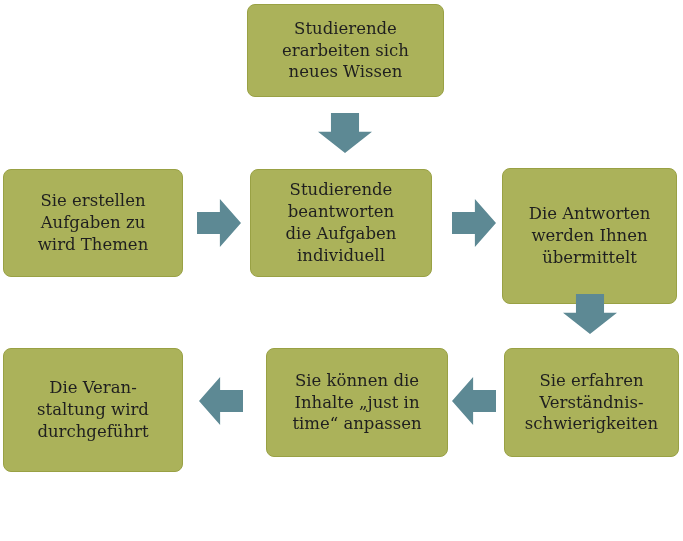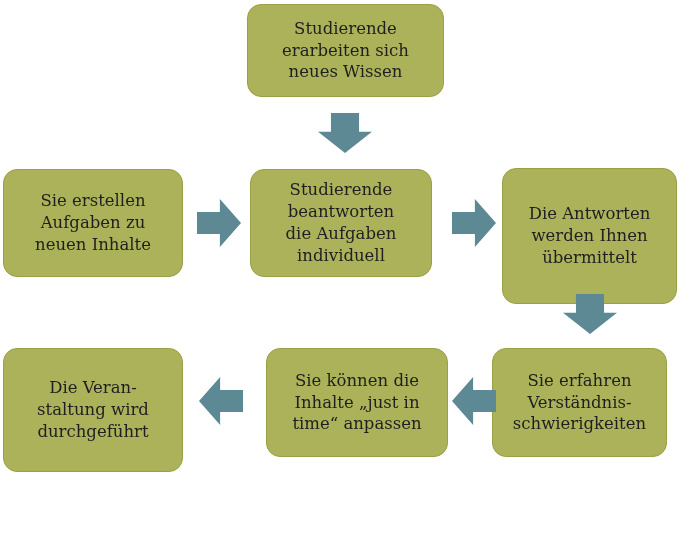--- a/index.html
+++ b/index.html
@@ -12,39 +12,39 @@
     width: 683px;
     height: 541px;
     background: #ffffff;
     font-family: "DejaVu Serif", "Liberation Serif", serif;
     overflow: hidden;
   }
   .flow-box {
     position: absolute;
     background: #abb25a;
     border: 1px solid #99a144;
-    border-radius: 14px;
+    border-radius: 8px;
     display: flex;
     align-items: center;
     justify-content: center;
     text-align: center;
     color: #1f1f1f;
     font-size: 16.5px;
     line-height: 1.32;
     white-space: pre-line;
     box-sizing: border-box;
     padding: 4px 6px;
   }
   .box-top          { left: 247px; top: 4px;   width: 197px; height: 93px; }
   .box-mid-left     { left: 3px;   top: 169px; width: 180px; height: 108px; }
   .box-mid-center   { left: 250px; top: 169px; width: 182px; height: 108px; }
   .box-mid-right    { left: 502px; top: 168px; width: 175px; height: 136px; }
   .box-bottom-left  { left: 3px;   top: 348px; width: 180px; height: 124px; }
   .box-bottom-center{ left: 250px; top: 348px; width: 182px; height: 109px; margin-left: 16px; }
-  .box-bottom-right { left: 492px; top: 348px; width: 175px; height: 109px; }
+  .box-bottom-right { left: 504px; top: 348px; width: 175px; height: 109px; }
 
   .arrow {
     position: absolute;
     background: #5d8994;
   }
   .arrow-down {
     width: 54px;
     height: 40px;
     clip-path: polygon(24% 0%, 76% 0%, 76% 47%, 100% 47%, 50% 100%, 0% 47%, 24% 47%);
   }
@@ -71,21 +71,21 @@
 <div class="stage">
 
   <div class="flow-box box-top">Studierende
 erarbeiten sich
 neues Wissen</div>
 
   <div class="arrow arrow-down arrow-1"></div>
 
   <div class="flow-box box-mid-left">Sie erstellen
 Aufgaben zu
-neuen Inhalte</div>
+wird Themen</div>
 
   <div class="arrow arrow-right arrow-2"></div>
 
   <div class="flow-box box-mid-center">Studierende
 beantworten
 die Aufgaben
 individuell</div>
 
   <div class="arrow arrow-right arrow-3"></div>
 

